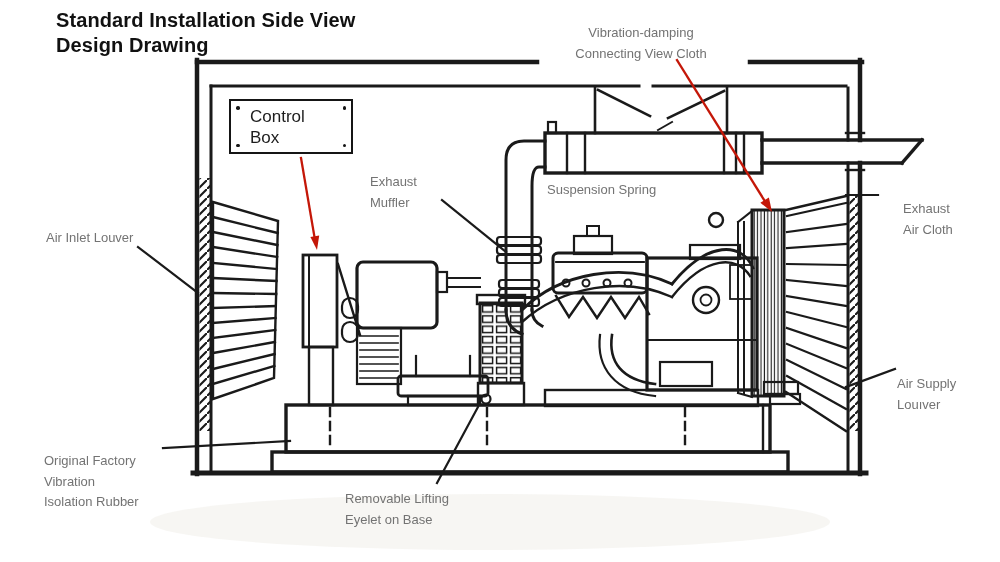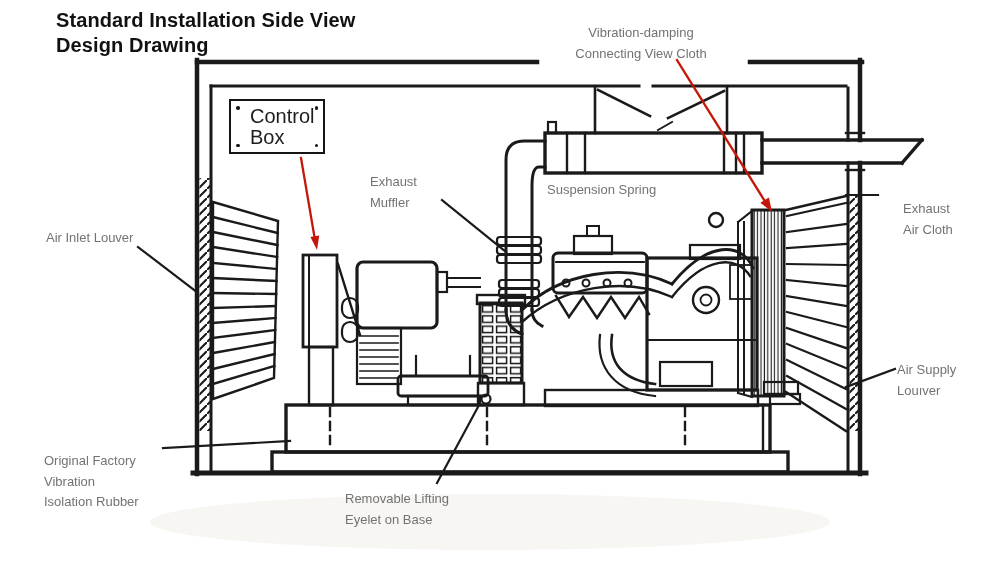--- a/index.html
+++ b/index.html
@@ -8,23 +8,23 @@
     font-family:"Liberation Sans",sans-serif;color:#1d1d1d;
   }
   .stage svg{position:absolute;left:0;top:0;}
   .lbl{position:absolute;font-size:13px;line-height:21px;color:#737373;white-space:nowrap;}
   .lbl.center{text-align:center;}
   .title{
     position:absolute;left:18px;top:8px;font-size:20px;line-height:25px;
     font-weight:bold;color:#111111;letter-spacing:0.1px;margin-left:38px;
   }
   .ctrlbox{
-    position:absolute;left:229px;top:99px;width:96px;height:55px;
+    position:absolute;left:229px;top:99px;width:124px;height:55px;
     border:2.5px solid #151515;box-sizing:border-box;background:#ffffff;
-    font-size:20px;line-height:21px;padding:5px 0 0 19px;color:#1d1d1d;
+    font-size:17px;line-height:21px;padding:5px 0 0 19px;color:#1d1d1d;
   }
   .dot{position:absolute;width:3.5px;height:3.5px;border-radius:50%;background:#151515;}
   .dot.tl{left:5px;top:5px;} .dot.tr{right:5px;top:5px;}
   .dot.bl{left:5px;bottom:5px;} .dot.br{right:5px;bottom:5px;}
 </style>
 </head>
 <body>
 
 <div class="stage">
 
@@ -268,21 +268,21 @@
 
   <div class="lbl" style="left:46px;top:227px;text-align:center;">
     <span>Air Inlet Louver</span>
   </div>
 
   <div class="lbl" style="left:903px;top:198px;">
     <div>Exhaust</div>
     <div>Air Cloth</div>
   </div>
 
-  <div class="lbl" style="left:897px;top:359px;">
+  <div class="lbl" style="left:897px;top:373px;">
     <div>Air Supply</div>
     <div>Louıver</div>
   </div>
 
   <div class="lbl" style="left:44px;top:418px;line-height:20.5px;margin-top:33px;">
     <div>Original Factory</div>
     <div>Vibration</div>
     <div>Isolation Rubber</div>
   </div>
 

